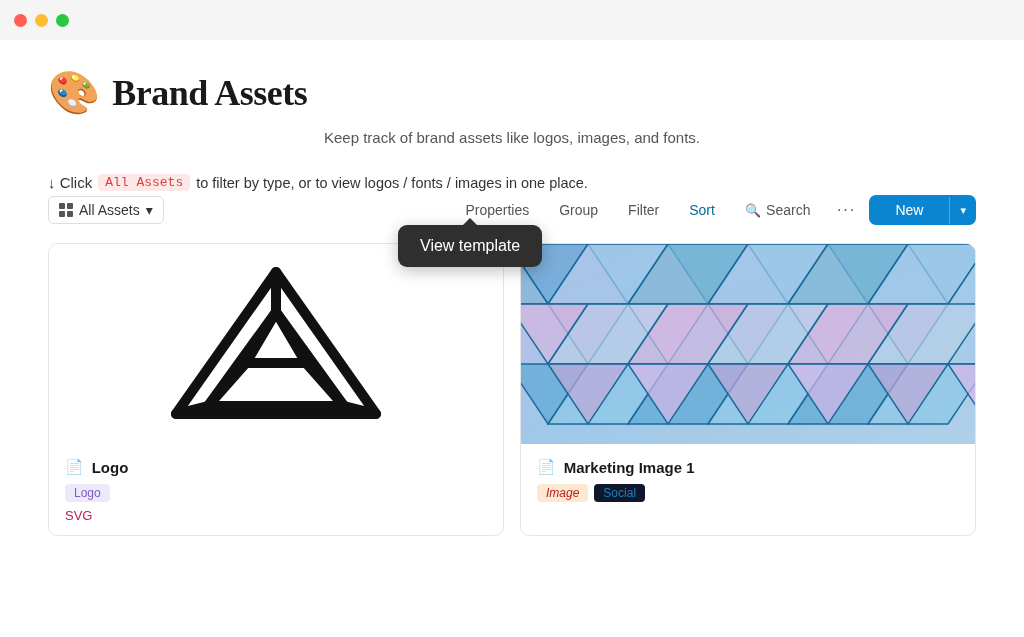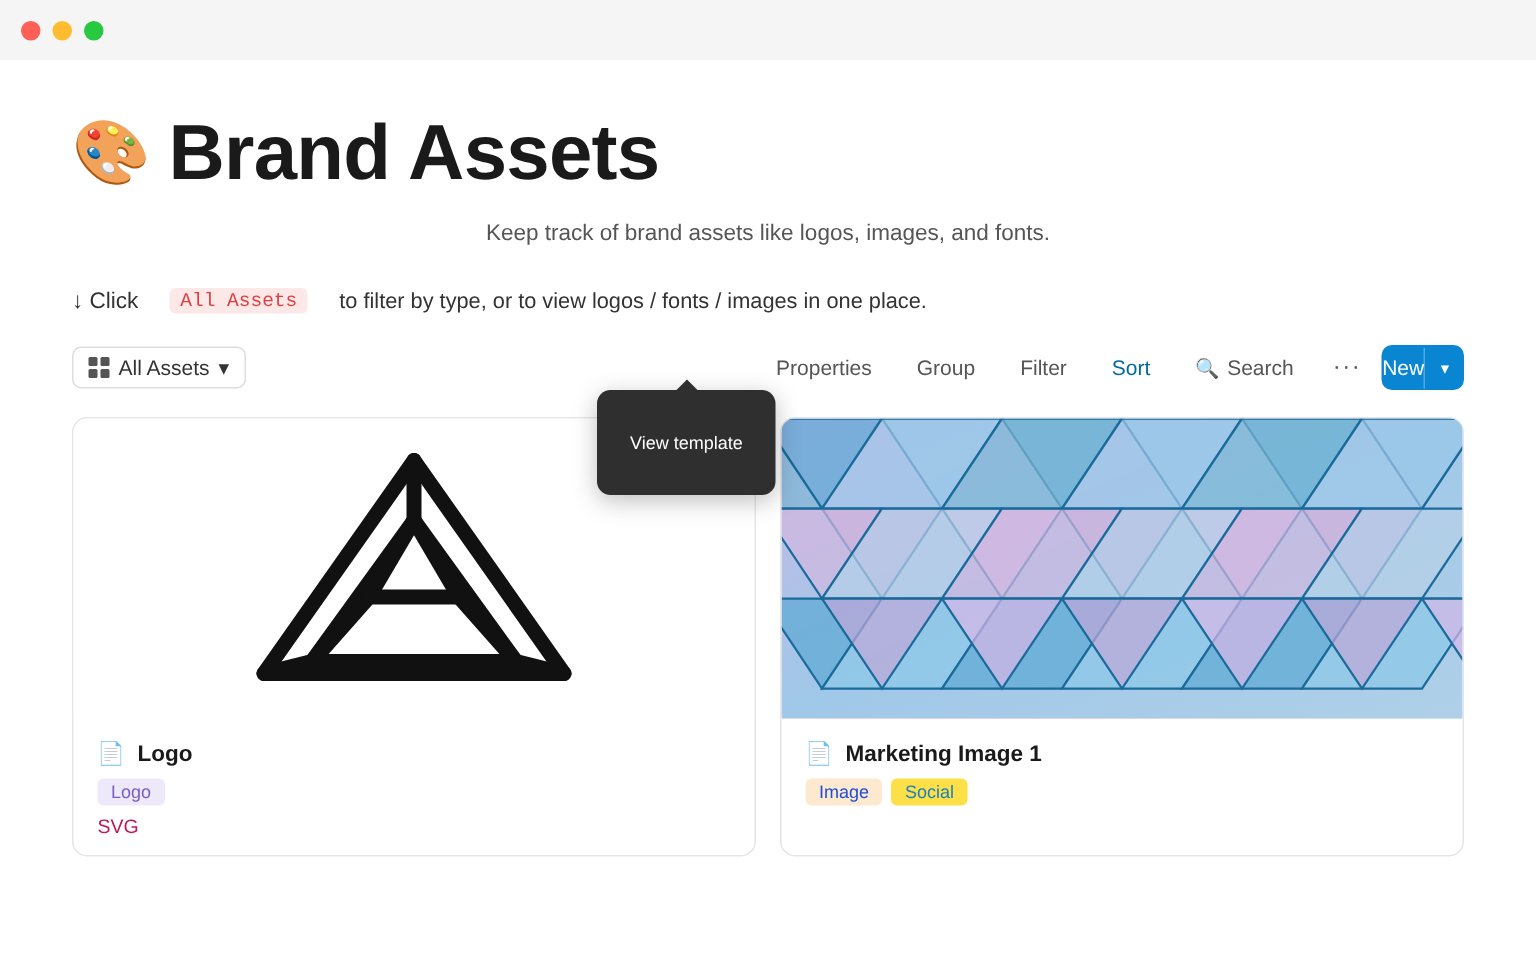--- a/index.html
+++ b/index.html
@@ -41,41 +41,42 @@
       display: flex;
       align-items: center;
       gap: 12px;
       margin-bottom: 12px;
     }
     .page-emoji {
       font-size: 42px;
       line-height: 1;
     }
     .page-title {
-      font-size: 52px;
+      font-size: 36px;
       font-weight: 700;
       color: #1a1a1a;
       letter-spacing: -0.5px;
+      font-family: Liberation Serif, serif;
     }
 
     
     .page-description {
       font-size: 15px;
       color: #555;
       line-height: 1.6;
       margin-bottom: 24px;
       text-align: center;
     }
 
     
     .hint-row {
       display: flex;
       align-items: center;
-      gap: 21px;
-      margin-bottom: 21px;
+      gap: 6px;
+      margin-bottom: 4px;
       font-size: 14.5px;
       color: #333;
     }
     .hint-arrow {
       font-size: 15px;
     }
     .hint-tag {
       background: #fde8e8;
       color: #e03e3e;
       font-family: 'SF Mono', 'Courier New', monospace;
@@ -148,41 +149,41 @@
       align-items: center;
       background: #0a85d1;
       color: white;
       border-radius: 7px;
       font-size: 14px;
       font-weight: 500;
       cursor: pointer;
       overflow: hidden;
     }
     .new-btn-label {
-      padding: 7px 0;
+      padding: 7px 26px;
     }
     .new-btn-arrow {
       padding: 7px 10px;
       border-left: 1px solid rgba(255,255,255,0.3);
       font-size: 11px;
     }
 
     
     .tooltip-container {
       position: absolute;
       left: 350px;
       top: 30px;
       z-index: 100;
     }
     .tooltip {
       background: #2f2f2f;
       color: white;
       border-radius: 9px;
-      padding: 28px 22px;
-      font-size: 12px;
+      padding: 12px 22px;
+      font-size: 16px;
       font-weight: 500;
       white-space: nowrap;
       box-shadow: 0 4px 16px rgba(0,0,0,0.25);
       position: relative;
     }
     .tooltip::before {
       content: '';
       position: absolute;
       top: -7px;
       left: 50%;
@@ -256,22 +257,22 @@
       margin-bottom: 6px;
       flex-wrap: wrap;
     }
     .tag {
       font-size: 12px;
       font-weight: 500;
       padding: 2px 9px;
       border-radius: 4px;
     }
     .tag-logo { background: #ede9fb; color: #7c5cbf; }
-    .tag-image { background: #fde8d0; color: #1d4ed8; }
-    .tag-social { background: #fde047; color: #1a7fc1; }
+    .tag-image { background: #fde8d0; color: #b91c1c; font-style: italic; }
+    .tag-social { background: #0f172a; color: #1a7fc1; }
     .card-filetype {
       font-size: 13px;
       color: #be185d;
       margin-top: 2px;
     }
   </style>
 </head>
 <body>
 
 <div class="title-bar">

